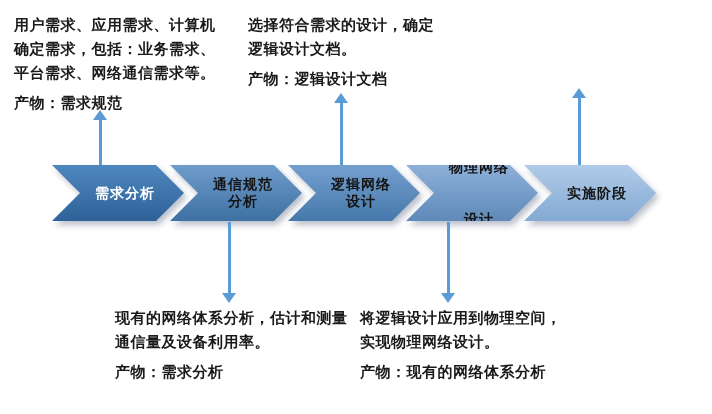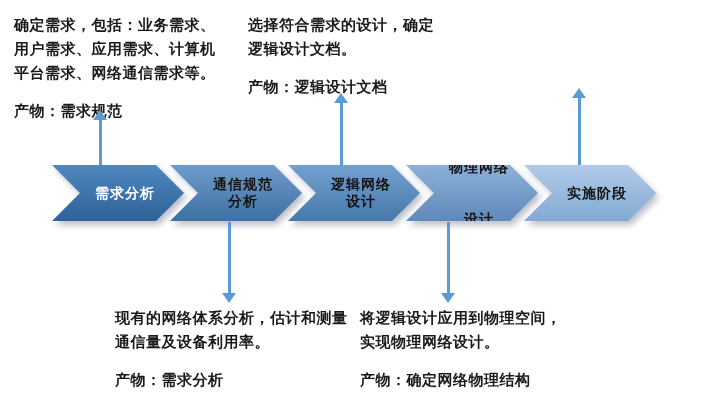--- a/index.html
+++ b/index.html
@@ -14,21 +14,21 @@
     overflow: hidden;
   }
   .note {
     position: absolute;
     font-size: 15px;
     font-weight: 700;
     line-height: 24px;
     letter-spacing: 0.5px;
     white-space: nowrap;
   }
-  .note .product { margin-top: 14px; }
+  .note .product { margin-top: 6px; }
 
   .chevrons {
     position: absolute;
     left: 52px;
     top: 165px;
     display: flex;
     justify-content: space-between;
   }
   .chev-wrap {
     filter: drop-shadow(3px 4px 3px rgba(100, 110, 135, 0.45));
@@ -71,43 +71,43 @@
     border-right: 7px solid transparent;
     border-top: 10px solid #5b9bd5;
   }
 </style>
 </head>
 <body>
 
 <div class="canvas">
 
   <div class="note" style="left:14px; top:13px">
+    <div>用户需求、应用需求、计算机</div>
     <div>确定需求，包括：业务需求、</div>
-    <div>用户需求、应用需求、计算机</div>
     <div>平台需求、网络通信需求等。</div>
     <div class="product">产物：需求规范</div>
   </div>
 
   <div class="note" style="left:248px; top:13px">
     <div>选择符合需求的设计，确定</div>
     <div>逻辑设计文档。</div>
     <div class="product">产物：逻辑设计文档</div>
   </div>
 
 
   <div class="note" style="left:115px; top:306px">
     <div>现有的网络体系分析，估计和测量</div>
     <div>通信量及设备利用率。</div>
     <div class="product">产物：需求分析</div>
   </div>
 
   <div class="note" style="left:360px; top:306px">
     <div>将逻辑设计应用到物理空间，</div>
     <div>实现物理网络设计。</div>
-    <div class="product">产物：确定网络物理结构</div>
+    <div class="product">产物：现有的网络体系分析</div>
   </div>
 
   <div class="chevrons">
     <div class="chev-wrap">
       <div class="chev" style="background: linear-gradient(rgb(78, 135, 190) 0%, rgb(46, 98, 152) 100%); color: rgb(255, 255, 255);">
         <span>需求分析</span>
         <span></span>
       </div>
     </div>
     <div class="chev-wrap">

